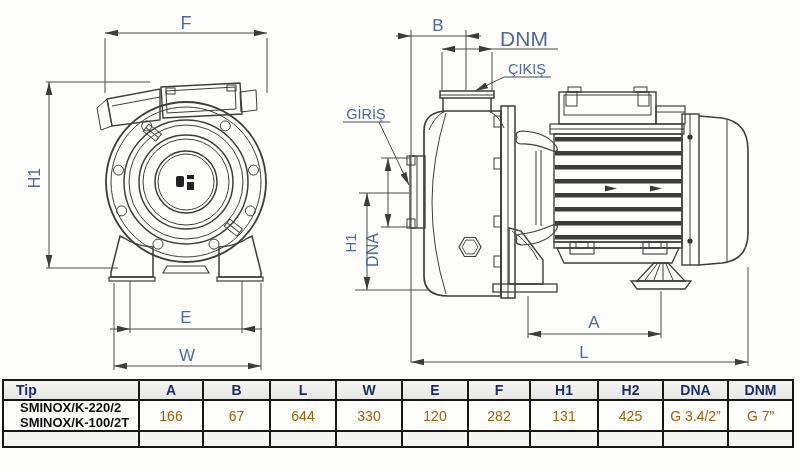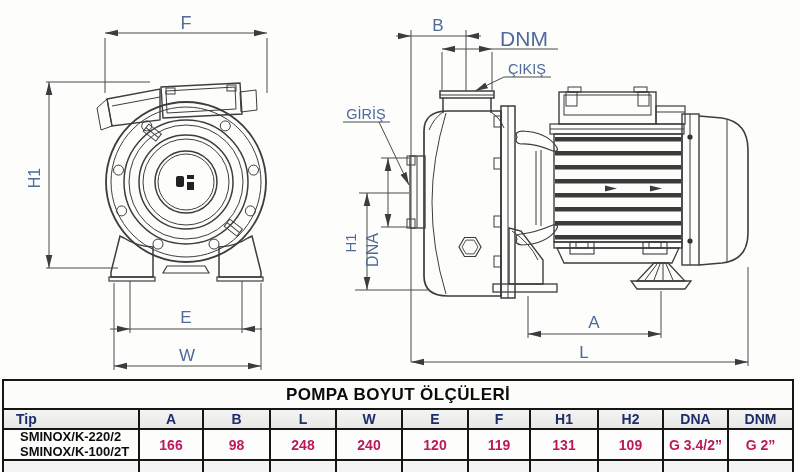--- a/index.html
+++ b/index.html
@@ -18,21 +18,21 @@
   table.dims td{border:2px solid #161616;padding:0;overflow:hidden;white-space:nowrap;}
   td.title{
     height:27px;text-align:center;font-size:17px;font-weight:bold;color:#0b0b0b;
     letter-spacing:.4px;background:#fcfcfa;
   }
   td.hdr{
     height:18px;text-align:center;font-size:14px;font-weight:bold;color:#1d2d6b;
     background:linear-gradient(180deg,#f4f4f2 0%,#e7e7e5 100%);
   }
   td.hdr.first{text-align:left;padding-left:12px;}
-  td.val{height:28px;text-align:center;font-size:14px;font-weight:bold;color:#be185d;background:#fdfdfc;}
+  td.val{height:28px;text-align:center;font-size:14px;font-weight:normal;color:#a16207;background:#fdfdfc;}
   td.tipcell{background:#fdfdfc;padding-left:5px;}
   .tipline{font-size:13px;font-weight:bold;color:#0d0d0d;line-height:14.5px;padding-left:16px;}
   td.stub{height:14px;background:#f4f4f2;}
 </style>
 </head>
 <body>
 
 <div class="stage">
 
   <svg width="800" height="379" viewBox="0 0 800 379">
@@ -301,51 +301,48 @@
           <col style="width:66px">
         <col style="width:66px">
           <col style="width:66px">
           <col style="width:62px">
           <col style="width:68px">
         <col style="width:65px">
           <col style="width:65px">
           <col style="width:65px">
       </colgroup>
       <tbody>
-        <tr>
-          <td class="title" colspan="11">POMPA BOYUT ÖLÇÜLERİ</td>
-        </tr>
         <tr>
           <td class="hdr first">Tip</td>
           <td class="hdr">A</td>
           <td class="hdr">B</td>
           <td class="hdr">L</td>
           <td class="hdr">W</td>
           <td class="hdr">E</td>
           <td class="hdr">F</td>
           <td class="hdr">H1</td>
           <td class="hdr">H2</td>
           <td class="hdr">DNA</td>
           <td class="hdr">DNM</td>
         </tr>
         <tr>
           <td class="tipcell">
             <div class="tipline">SMINOX/K-220/2</div>
             <div class="tipline">SMINOX/K-100/2T</div>
           </td>
           <td class="val">166</td>
-          <td class="val">98</td>
-          <td class="val">248</td>
-          <td class="val">240</td>
+          <td class="val">67</td>
+          <td class="val">644</td>
+          <td class="val">330</td>
           <td class="val">120</td>
-          <td class="val">119</td>
+          <td class="val">282</td>
           <td class="val">131</td>
-          <td class="val">109</td>
+          <td class="val">425</td>
           <td class="val">G 3.4/2”</td>
-          <td class="val">G 2”</td>
+          <td class="val">G 7”</td>
         </tr>
         <tr>
           <td class="stub"></td>
             <td class="stub"></td>
             <td class="stub"></td>
             <td class="stub"></td>
           <td class="stub"></td>
             <td class="stub"></td>
             <td class="stub"></td>
             <td class="stub"></td>

